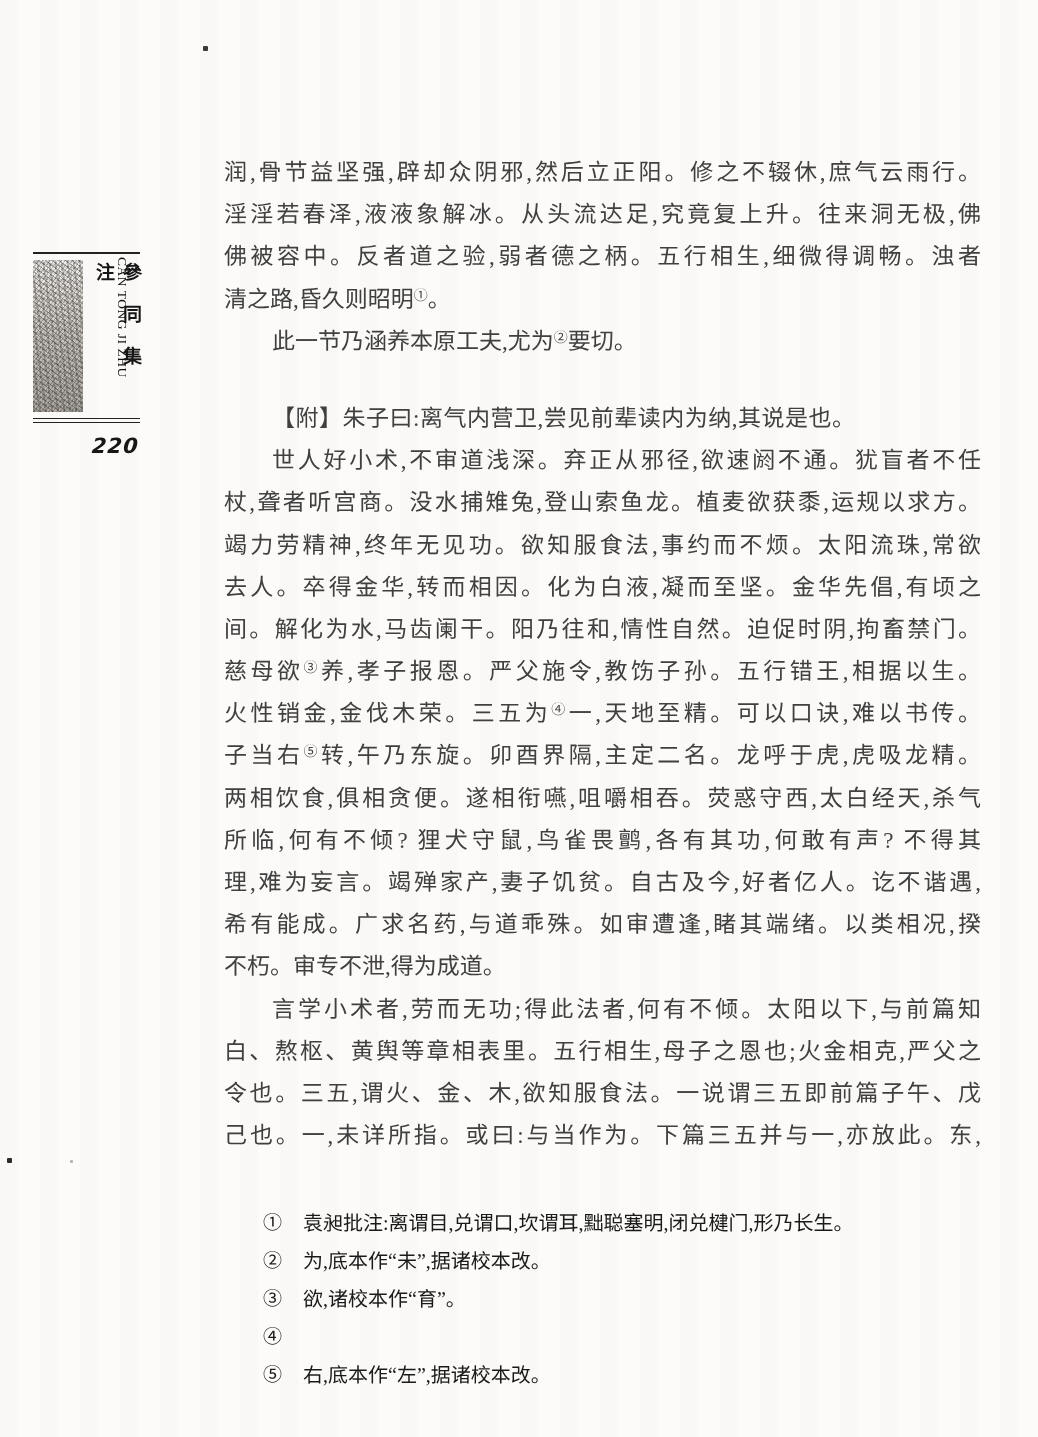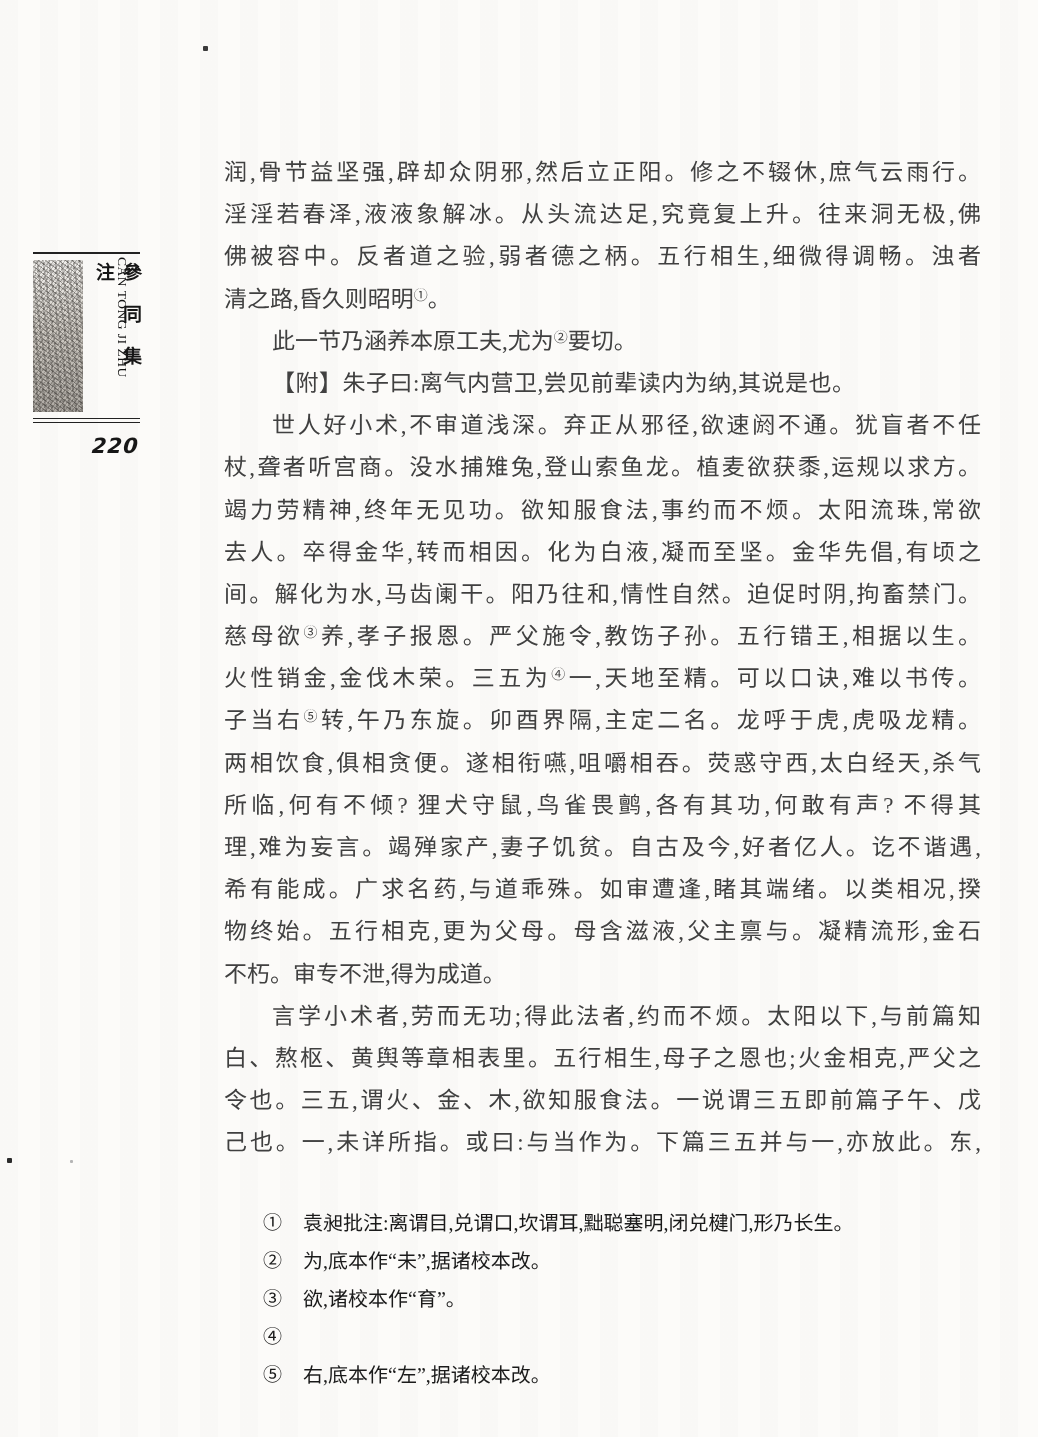--- a/index.html
+++ b/index.html
@@ -83,21 +83,21 @@
   }
   .line {
     height: 42.2px;
     line-height: 42.2px;
     font-size: 23px;
     text-align: left;
     color: #404040;
   }
   .line.full { text-align: justify; text-align-last: justify; }
   .line.indent { text-indent: 48px; }
-  .line.kai { letter-spacing: 0.5px; }
+  .line.kai { letter-spacing: 0.5px; margin-top: 35px; }
   sup.circ {
     font-size: 14px;
     vertical-align: 7px;
     line-height: 0;
     letter-spacing: 0;
   }
 
   
   .footnotes {
     position: absolute;
@@ -169,25 +169,24 @@
     <div class="line full">子当右<sup class="circ">⑤</sup>转,午乃东旋。卯酉界隔,主定二名。龙呼于虎,虎吸龙精。</div>
 
     <div class="line full">两相饮食,俱相贪便。遂相衔嚥,咀嚼相吞。荧惑守西,太白经天,杀气</div>
 
     <div class="line full">所临,何有不倾? 狸犬守鼠,鸟雀畏鹯,各有其功,何敢有声? 不得其</div>
 
     <div class="line full">理,难为妄言。竭殚家产,妻子饥贫。自古及今,好者亿人。讫不谐遇,</div>
 
     <div class="line full">希有能成。广求名药,与道乖殊。如审遭逢,睹其端绪。以类相况,揆</div>
 
-    <div class="line full">物终始。五行相克,更为父母。母含滋液,父主禀与。凝精流形,金石</div>
 
     <div class="line">不朽。审专不泄,得为成道。</div>
 
-    <div class="line indent full">言学小术者,劳而无功;得此法者,约而不烦。太阳以下,与前篇知</div>
+    <div class="line indent full">言学小术者,劳而无功;得此法者,何有不倾。太阳以下,与前篇知</div>
 
     <div class="line full">白、熬枢、黄舆等章相表里。五行相生,母子之恩也;火金相克,严父之</div>
 
     <div class="line full">令也。三五,谓火、金、木,欲知服食法。一说谓三五即前篇子午、戊</div>
 
     <div class="line full">己也。一,未详所指。或曰:与当作为。下篇三五并与一,亦放此。东,</div>
   </main>
 
 <section class="footnotes">
 

